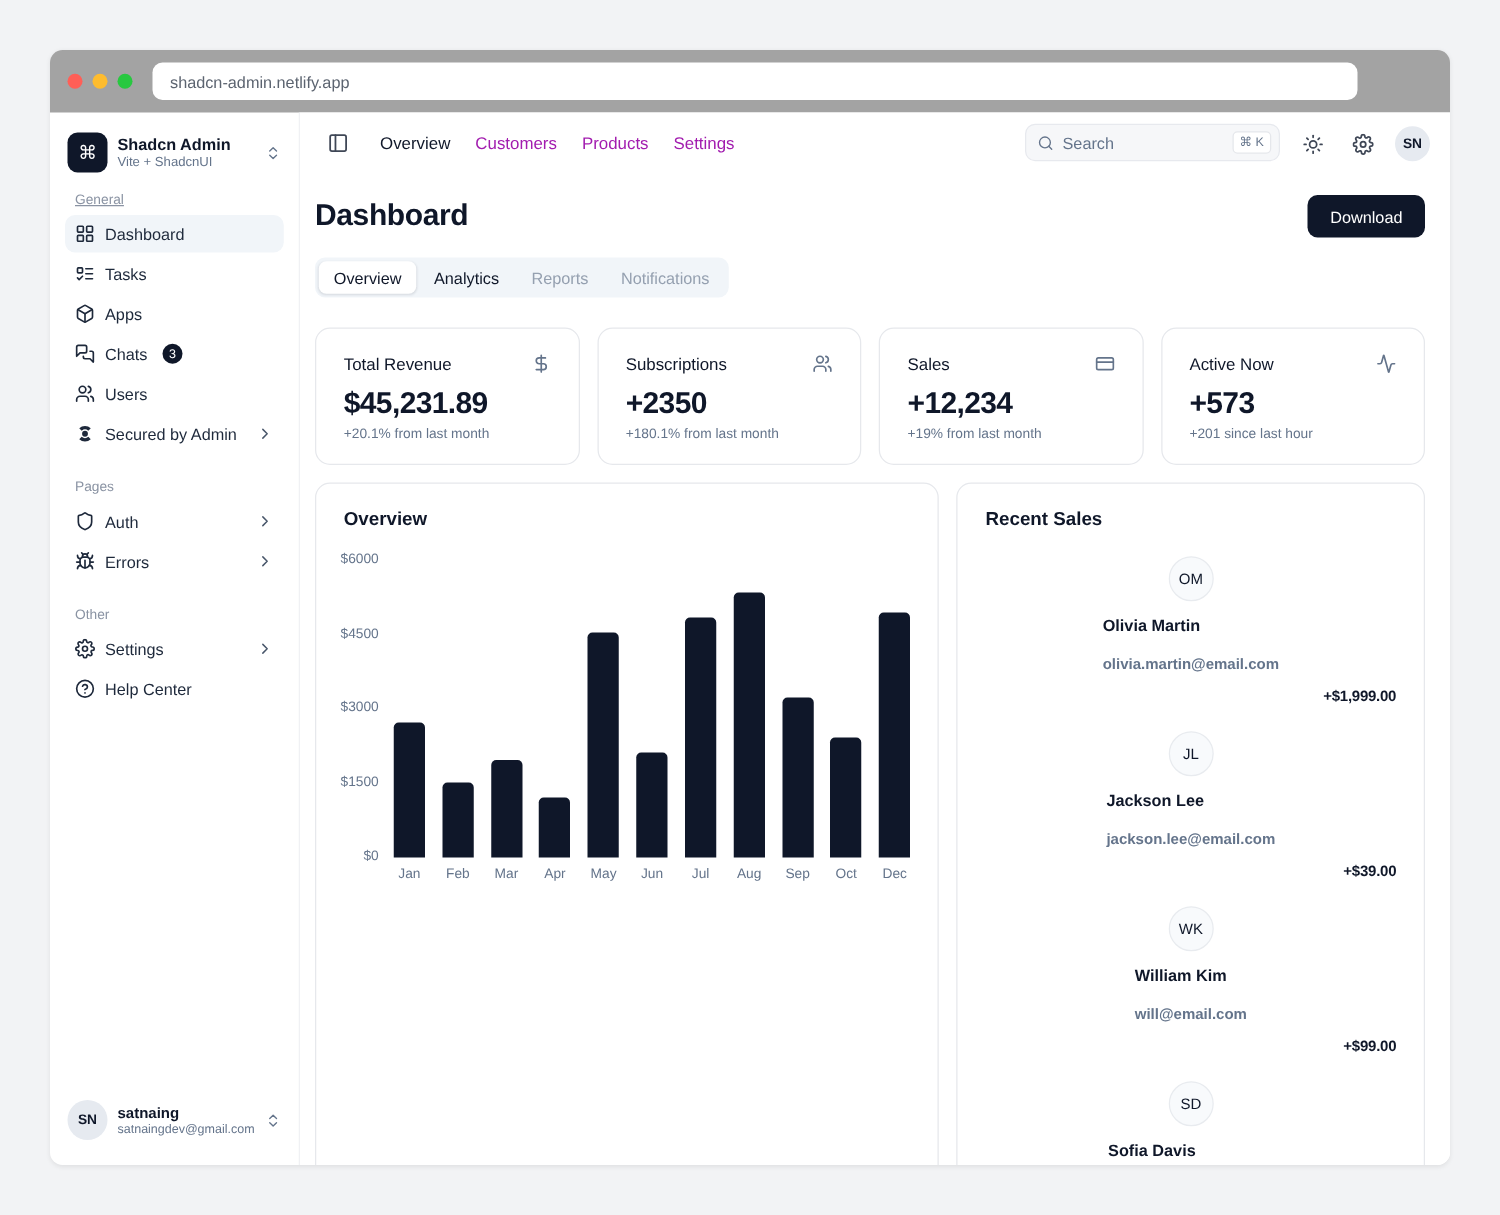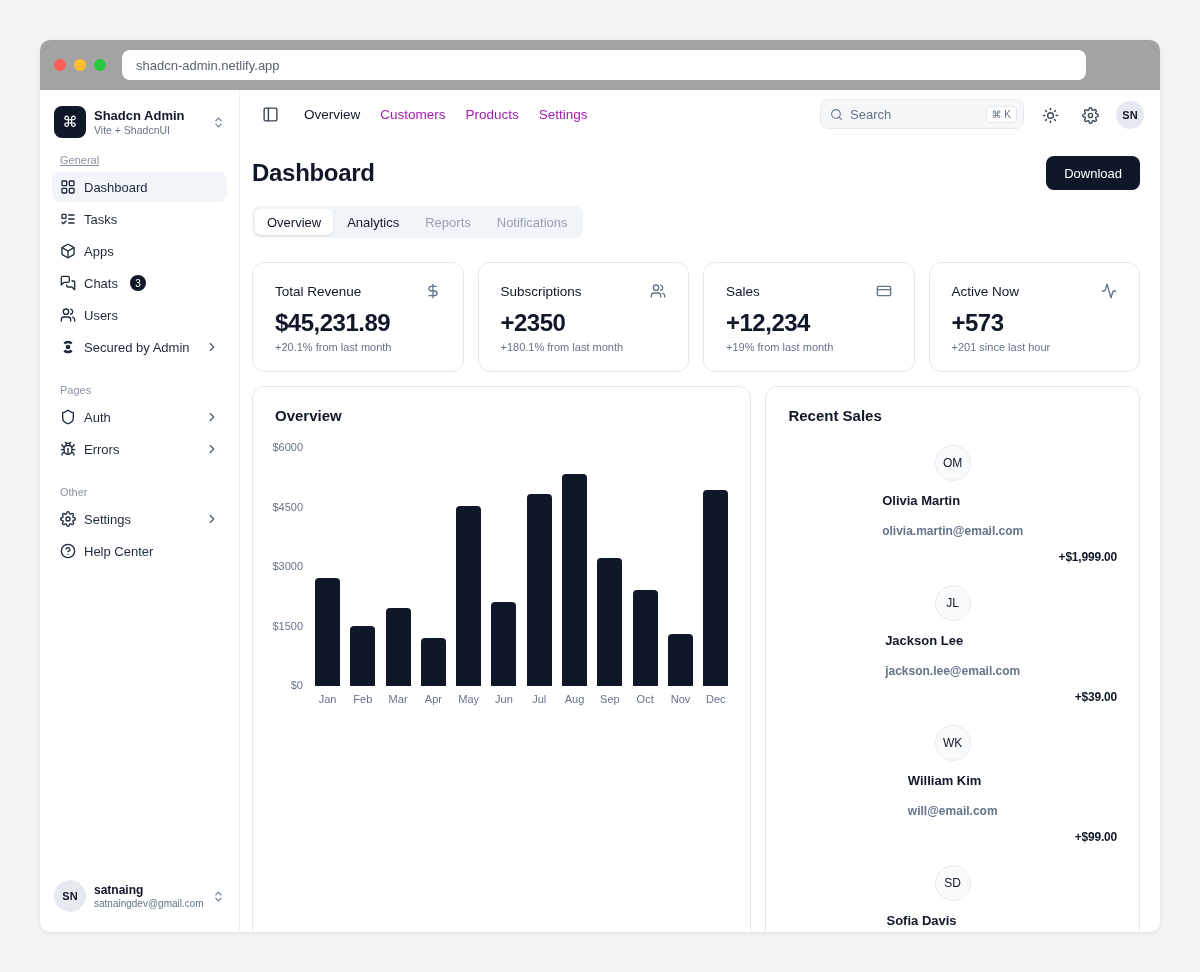--- a/index.html
+++ b/index.html
@@ -488,26 +488,20 @@
                     <span class="xlabel">Sep</span>
                   </div>
                   <div class="bar-col">
                     <div class="bar-track">
                       <div class="bar" style="height:40.0%;background:#0f1729"></div>
                     </div>
                     <span class="xlabel">Oct</span>
                   </div>
                   <div class="bar-col">
                     <div class="bar-track">
-                      <div class="bar" style="height:21.7%;background:#0f1729"></div>
-                    </div>
-                    <span class="xlabel">Nov</span>
-                  </div>
-                  <div class="bar-col">
-                    <div class="bar-track">
                       <div class="bar" style="height:81.7%;background:#0f1729"></div>
                     </div>
                     <span class="xlabel">Dec</span>
                   </div>
                 </div>
             </div>
           </section>
 
           <section class="card sales-card">
             <h2 class="card-title">Recent Sales</h2>

